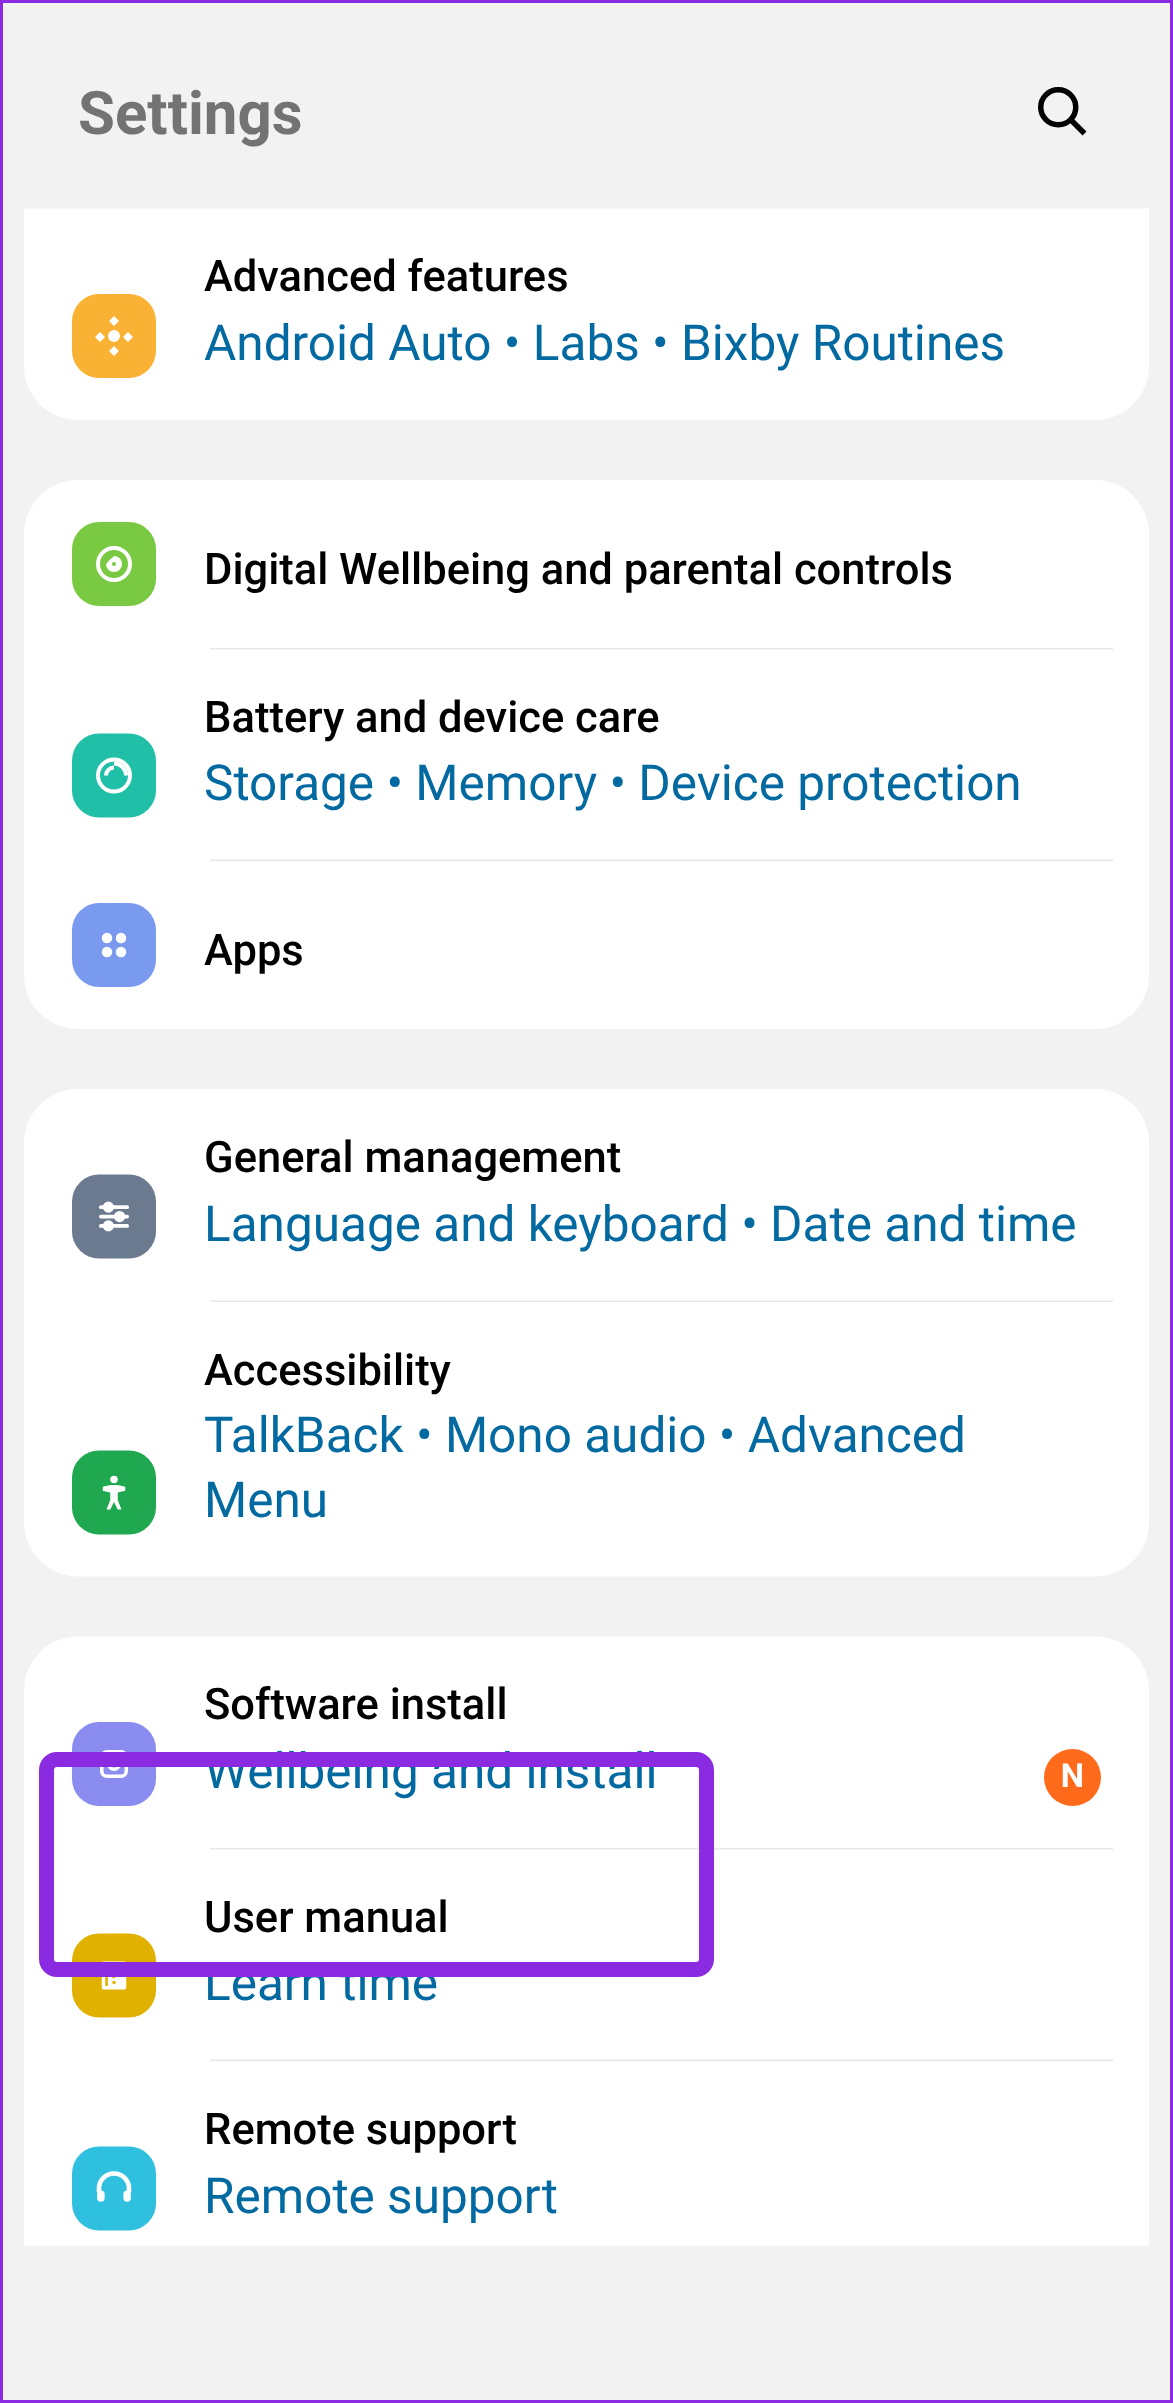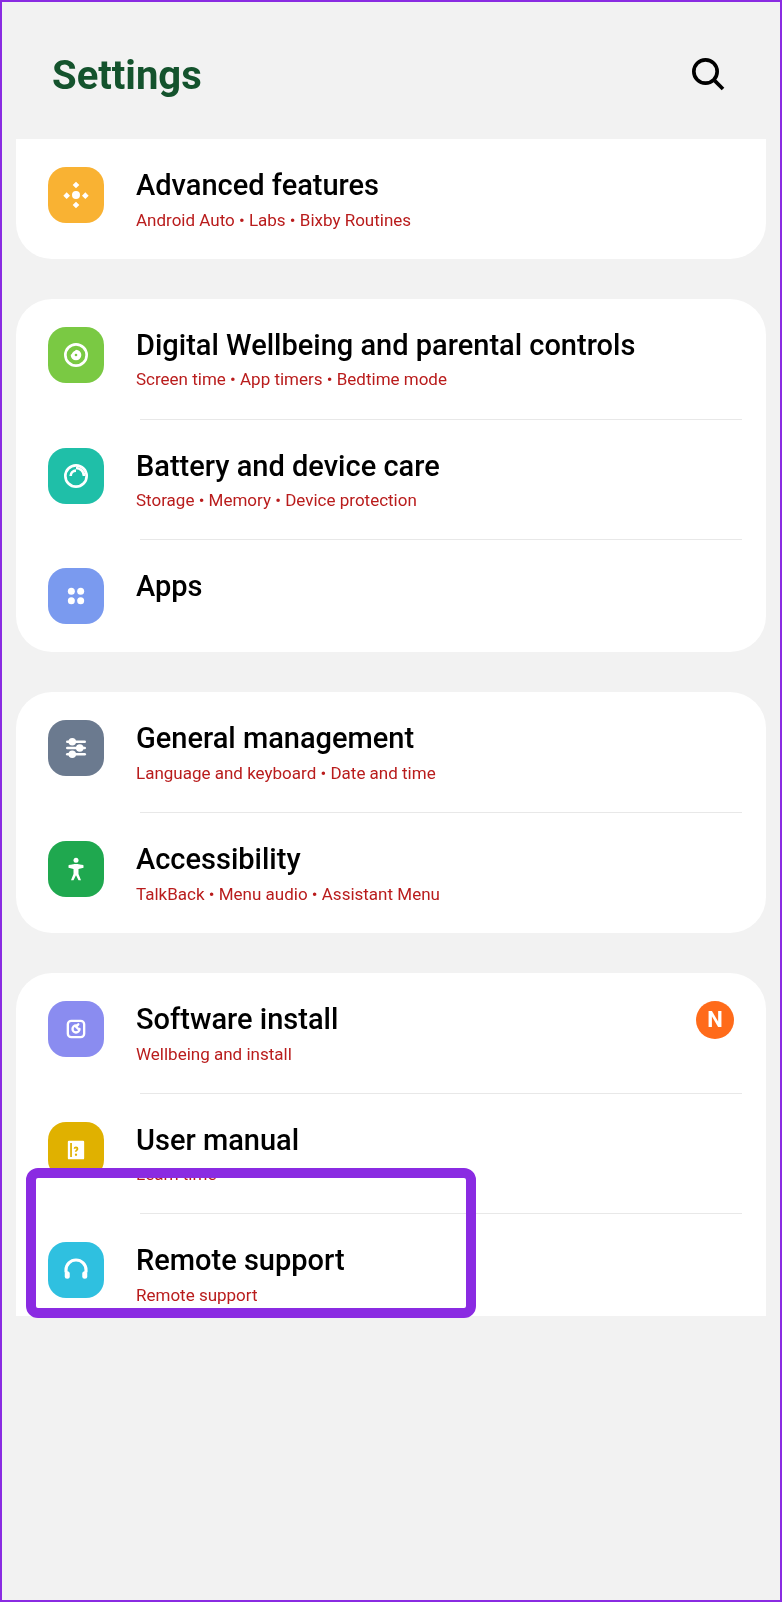--- a/index.html
+++ b/index.html
@@ -13,21 +13,21 @@
     }
     .header {
       display: flex;
       justify-content: space-between;
       align-items: center;
       padding: 50px 50px 40px 50px;
     }
     .header h1 {
       font-size: 40px;
       font-weight: 700;
-      color: #14532d;
+      color: #737373;
     }
     .search-btn {
       width: 44px;
       height: 44px;
       background: none;
       border: none;
       cursor: pointer;
     }
     .group {
       background: #fff;
@@ -35,21 +35,21 @@
       margin: 0 14px 40px 14px;
       overflow: hidden;
     }
     .group.first {
       border-top-left-radius: 0;
       border-top-right-radius: 0;
       margin-top: 0;
     }
     .item {
       display: flex;
-      align-items: flex-start;
+      align-items: flex-end;
       padding: 28px 32px;
       cursor: pointer;
       position: relative;
     }
     .divider {
       height: 1px;
       background: #e8e8e8;
       margin-left: 124px;
       margin-right: 24px;
     }
@@ -68,22 +68,22 @@
       min-width: 0;
     }
     .title {
       font-size: 29px;
       font-weight: 500;
       color: #000;
       line-height: 1.3;
       margin-bottom: 4px;
     }
     .subtitle {
-      font-size: 17px;
-      color: #b91c1c;
+      font-size: 33px;
+      color: #0369a1;
       line-height: 1.3;
     }
     .badge {
       width: 38px;
       height: 38px;
       border-radius: 50%;
       background: #ff6b1a;
       color: #fff;
       display: flex;
       align-items: center;
@@ -131,21 +131,20 @@
   <div class="item">
     <div class="icon-wrap" style="background:#7ac943">
       <svg viewBox="0 0 24 24" width="32" height="32" fill="none" stroke="#fff" stroke-width="2">
           <circle cx="12" cy="12" r="8"></circle>
           <path d="M12 8a4 4 0 014 4 4 4 0 01-4 4 4 4 0 01-4-4" fill="#fff" stroke="none"></path>
           <circle cx="12" cy="12" r="2" fill="#7ac943"></circle>
         </svg>
     </div>
     <div class="text-wrap">
       <div class="title">Digital Wellbeing and parental controls</div>
-      <div class="subtitle">Screen time  •  App timers  •  Bedtime mode</div>
     </div>
   </div>
   <div class="divider"></div>
   <div class="item">
     <div class="icon-wrap" style="background:#1fbfa8">
       <svg viewBox="0 0 24 24" width="32" height="32" fill="none" stroke="#fff" stroke-width="2">
           <circle cx="12" cy="12" r="8"></circle>
           <path d="M12 6a6 6 0 016 6M8 12a4 4 0 014-4"></path>
         </svg>
     </div>
@@ -190,21 +189,21 @@
   <div class="divider"></div>
   <div class="item">
     <div class="icon-wrap" style="background:#1fa84f">
       <svg viewBox="0 0 24 24" width="30" height="30" fill="#fff">
           <circle cx="12" cy="5" r="2"></circle>
           <path d="M12 8c-3 0-6 1-6 1v2l4 1v4l-2 5h2l2-4 2 4h2l-2-5v-4l4-1V9s-3-1-6-1z"></path>
         </svg>
     </div>
     <div class="text-wrap">
       <div class="title">Accessibility</div>
-      <div class="subtitle">TalkBack  •  Menu audio  •  Assistant Menu</div>
+      <div class="subtitle">TalkBack  •  Mono audio  •  Advanced Menu</div>
     </div>
   </div>
 </div>
 
 <div class="group" style="margin-bottom:0;border-bottom-left-radius:0;border-bottom-right-radius:0;">
   <div class="item" style="position:relative">
     <div class="icon-wrap" style="background:#8a8cf0">
       <svg viewBox="0 0 24 24" width="28" height="28" fill="none" stroke="#fff" stroke-width="2">
           <rect x="5" y="5" width="14" height="14" rx="3"></rect>
           <path d="M12 9a3 3 0 103 3" stroke-linecap="round"></path>

